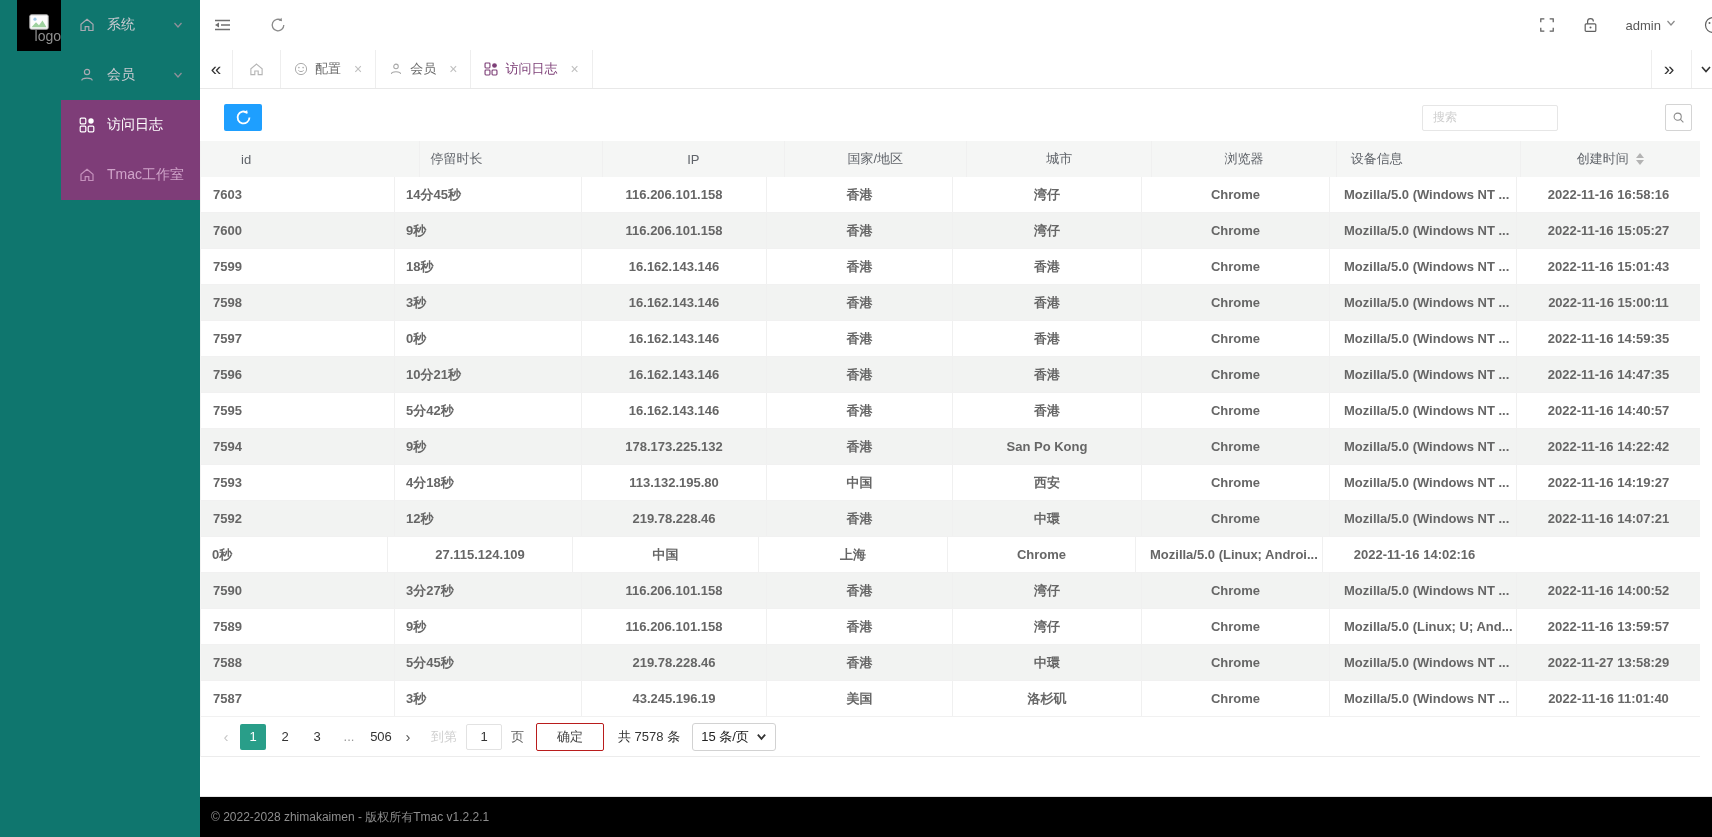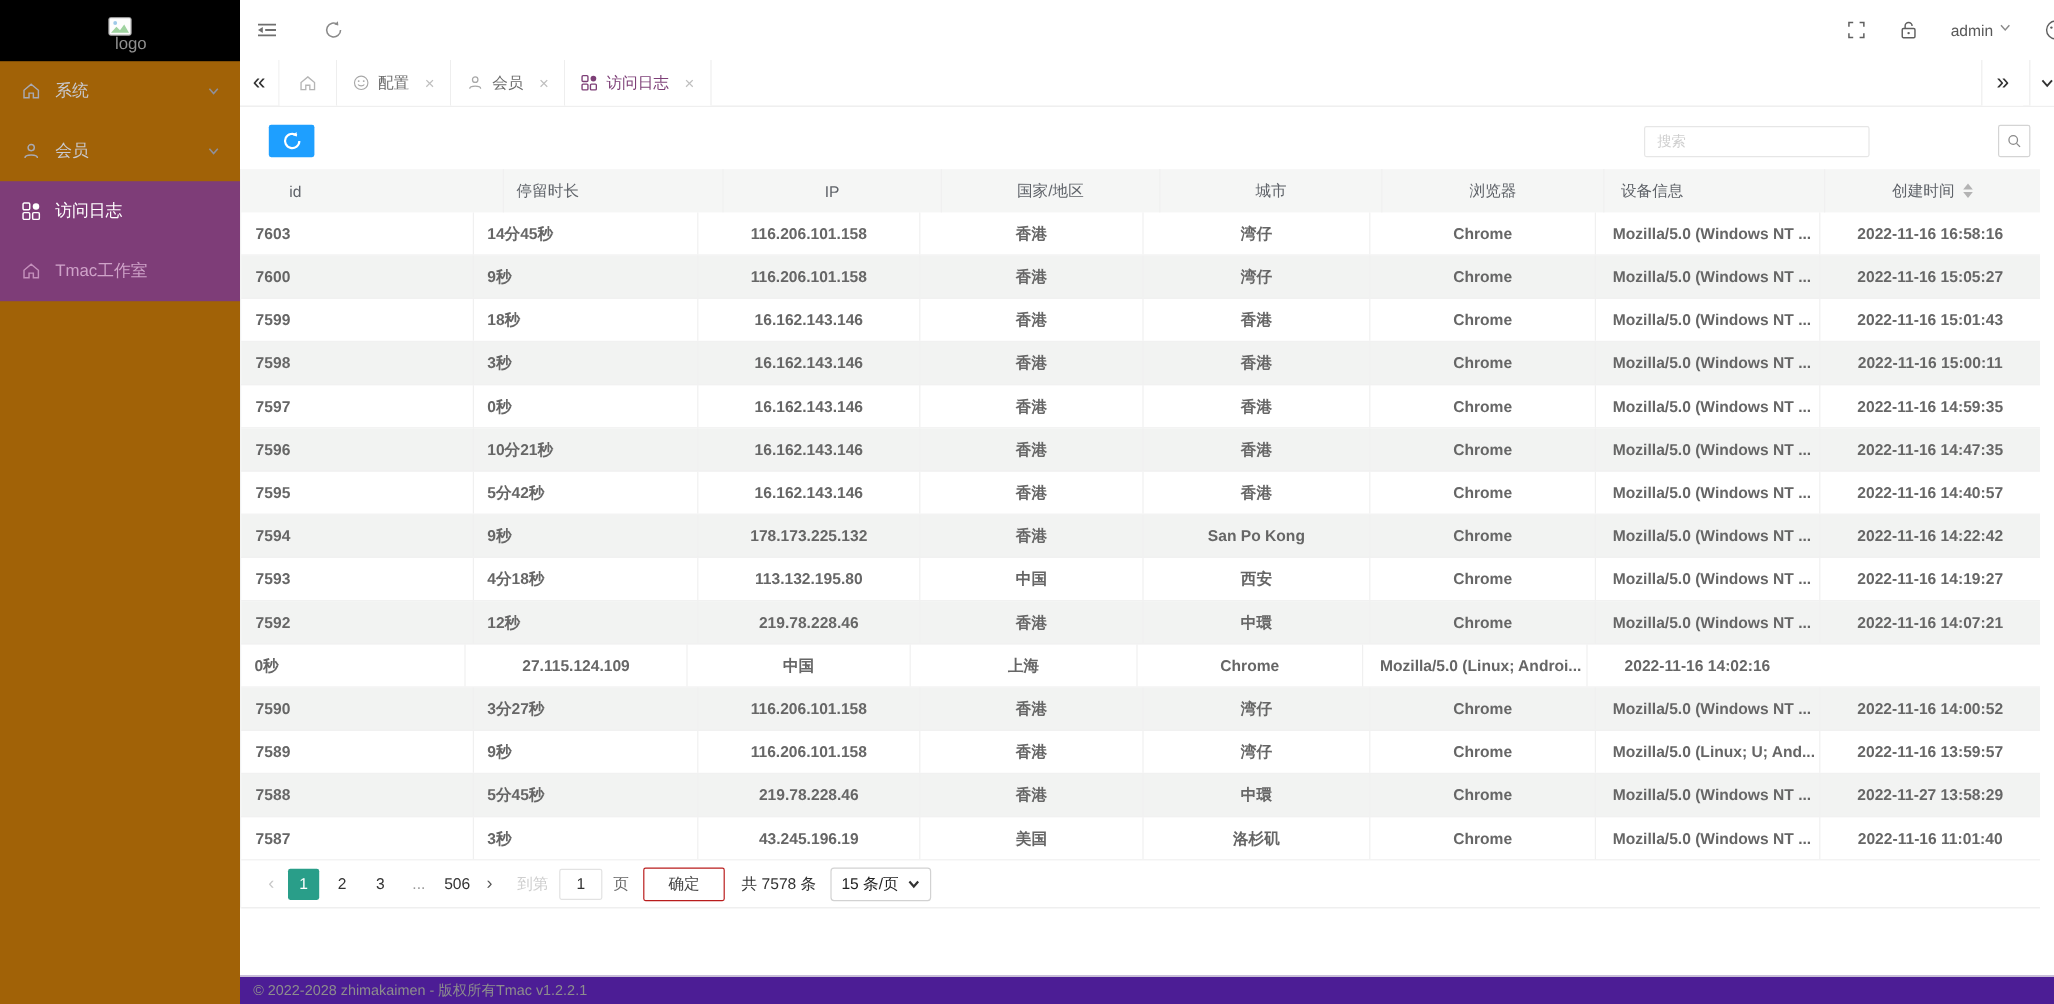--- a/index.html
+++ b/index.html
@@ -1,21 +1,21 @@
 <!DOCTYPE html>
 <html><head>
 <meta charset="utf-8">
 <style>
   html,body{margin:0;padding:0;}
   body{width:1712px;height:837px;overflow:hidden;background:#fff;
        font-family:"Liberation Sans","DejaVu Sans",sans-serif;color:#666;}
   .app{display:flex;width:1712px;height:837px;}
 
   
-  .sidebar{width:200px;flex:0 0 200px;background:#a16207;display:flex;flex-direction:column;}
+  .sidebar{width:200px;flex:0 0 200px;background:#0f766e;display:flex;flex-direction:row;justify-content:flex-end;}
   .logo-area{height:51px;background:#000;display:flex;align-items:center;justify-content:center;flex-direction:column;}
   .logo-broken{display:flex;flex-direction:column;align-items:center;margin-top:6px;}
   .logo-alt{color:#8f8f8f;font-size:14px;margin-left:18px;margin-top:-2px;}
   .menu{padding:0;}
   .menu-item{height:50px;display:flex;align-items:center;padding:0 16px 0 18px;font-size:14px;color:#c9cad0;cursor:pointer;}
   .menu-item .mi-icon{width:16px;height:16px;margin-right:12px;flex:0 0 16px;}
   .menu-item .chev{margin-left:auto;}
   .submenu-block{background:#7e3d78;}
   .submenu-block .menu-item.active{color:#ffffff;}
   .menu-item.studio{color:#cfa3c9;}
@@ -36,21 +36,21 @@
   .tab{display:flex;align-items:center;gap:7px;padding:0 13px;border-right:1px solid #eee;font-size:13px;color:#6b6b6b;cursor:pointer;background:#fff;}
   .tab.home-tab{padding:0 16px;}
   .tab.active{color:#7d3f77;}
   .tab .close{color:#bfbfbf;font-size:14px;margin-left:6px;line-height:1;}
   .tab-more{position:absolute;right:26px;top:0;bottom:0;width:34px;display:flex;align-items:center;justify-content:center;font-size:19px;color:#333;border-left:1px solid #eee;cursor:pointer;background:#fff;}
   .tab-dd{position:absolute;right:-8px;top:0;bottom:0;width:28px;display:flex;align-items:center;justify-content:center;border-left:1px solid #eee;cursor:pointer;background:#fff;}
 
   .content{flex:1;position:relative;background:#fff;min-height:0;}
   .toolbar{display:flex;align-items:center;padding:15px 20px 10px 24px;}
   .btn-refresh{width:38px;height:27px;background:#1E9FFF;border:none;border-radius:2px;display:flex;align-items:center;justify-content:center;cursor:pointer;}
-  .search-input{margin-left:auto;width:188px;height:26px;box-sizing:border-box;border:1px solid #e6e6e6;border-radius:2px;padding:0 10px;font-size:12px;color:#666;outline:none;font-family:Liberation Sans, sans-serif;}
+  .search-input{margin-left:auto;width:136px;height:26px;box-sizing:border-box;border:1px solid #e6e6e6;border-radius:2px;padding:0 10px;font-size:12px;color:#666;outline:none;font-family:Liberation Serif, serif;}
   .search-input::placeholder{color:#cfcfcf;}
   .search-btn{margin-left:107px;width:27px;height:27px;box-sizing:border-box;border:1px solid #d4d4d4;border-radius:2px;background:#fff;display:flex;align-items:center;justify-content:center;cursor:pointer;}
 
   .card{width:1500px;border-left:1px solid #f3f3f3;box-sizing:border-box;}
   .thead{display:flex;height:36px;background:#f5f6f5;color:#5f6369;font-size:13px;padding-left:28px;}
   .trow{display:flex;height:35px;border-bottom:1px solid #f1f1f1;font-size:13px;color:#666;font-weight:bold;}
   .trow:nth-child(even){background:#f2f3f2;}
   .cell,.hcell{display:flex;align-items:center;justify-content:center;box-sizing:border-box;border-right:1px solid #f0f0f0;overflow:hidden;white-space:nowrap;}
   .c0{width:194px;justify-content:flex-start;padding-left:12px;}
   .c1{width:187px;justify-content:flex-start;padding-left:11px;}
@@ -71,21 +71,21 @@
   .page{min-width:26px;height:26px;line-height:26px;text-align:center;margin:0 3px;cursor:pointer;color:#333;border-radius:2px;}
   .page.active{background:#299e89;color:#fff;}
   .page.dots{color:#999;cursor:default;}
   .goto-label{margin-left:12px;color:#cfcfcf;}
   .goto-input{width:36px;height:26px;box-sizing:border-box;border:1px solid #e2e2e2;border-radius:2px;text-align:center;font-size:13px;color:#333;margin:0 9px;outline:none;font-family:inherit;}
   .page-word{color:#666;}
   .confirm-btn{margin-left:12px;height:28px;padding:0 20px;border:1px solid #b91c1c;border-radius:2px;background:#fff;font-size:13px;color:#444;cursor:pointer;font-family:inherit;}
   .total{margin-left:14px;color:#333;}
   .size-select{margin-left:12px;height:28px;box-sizing:border-box;border:1px solid #d2d2d2;border-radius:3px;background:#fff;display:flex;align-items:center;gap:7px;padding:0 8px;cursor:pointer;color:#222;}
 
-  .page-footer{position:absolute;left:0;right:0;bottom:0;height:24px;box-sizing:border-box;background:#4c1d95;border-top:1px solid #e6e6e6;display:flex;align-items:center;padding-left:11px;font-size:12px;color:#8d8d8d;}
+  .page-footer{position:absolute;left:0;right:0;bottom:0;height:41px;box-sizing:border-box;background:#000000;border-top:1px solid #e6e6e6;display:flex;align-items:center;padding-left:11px;font-size:12px;color:#8d8d8d;}
 
   svg{display:block;}
 </style>
 </head>
 <body>
 
 <div class="app">
 
   <aside class="sidebar">
     <div class="logo-area">

